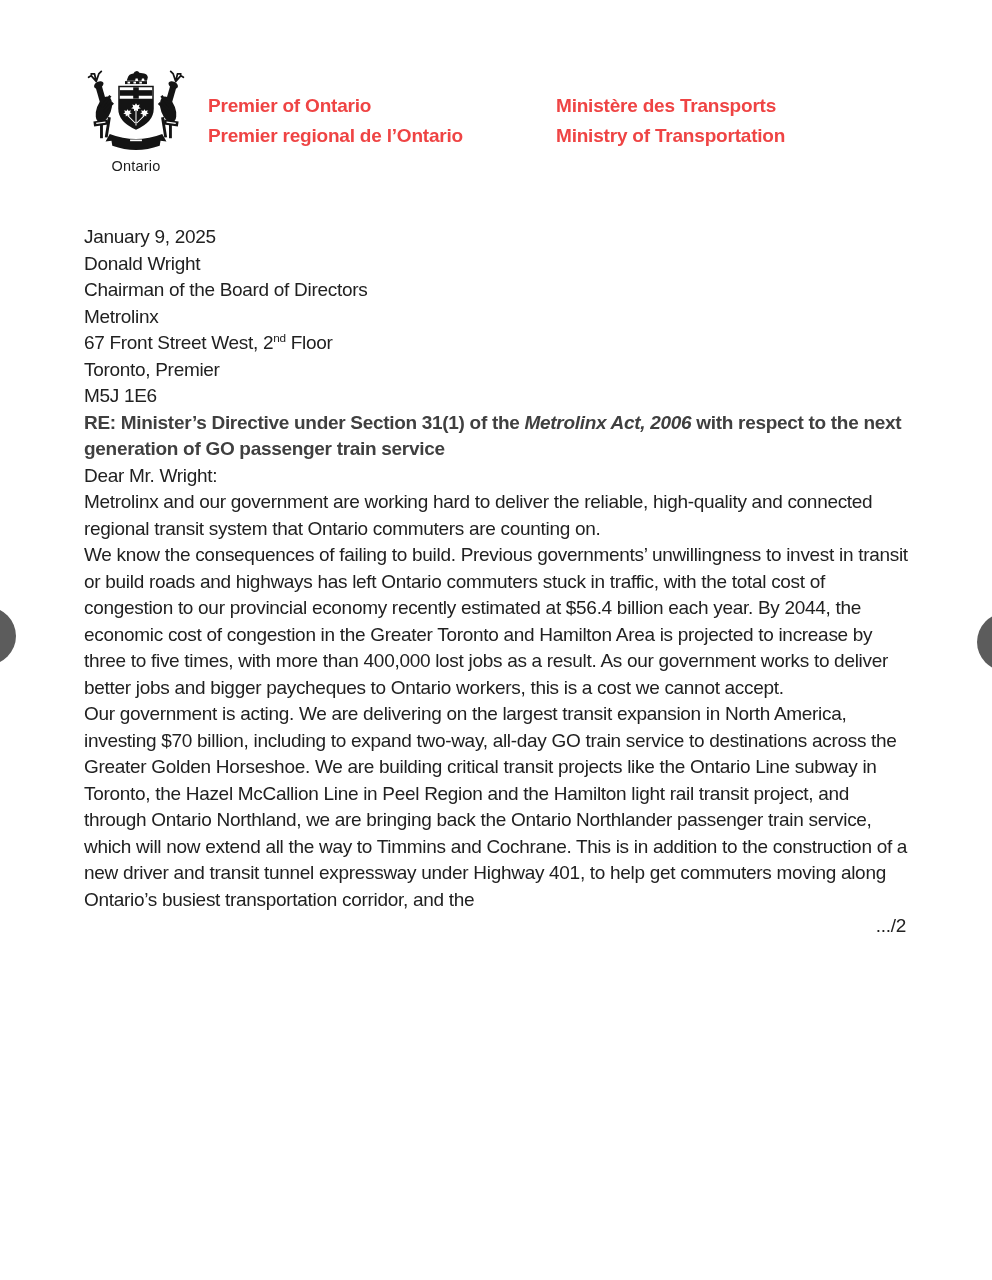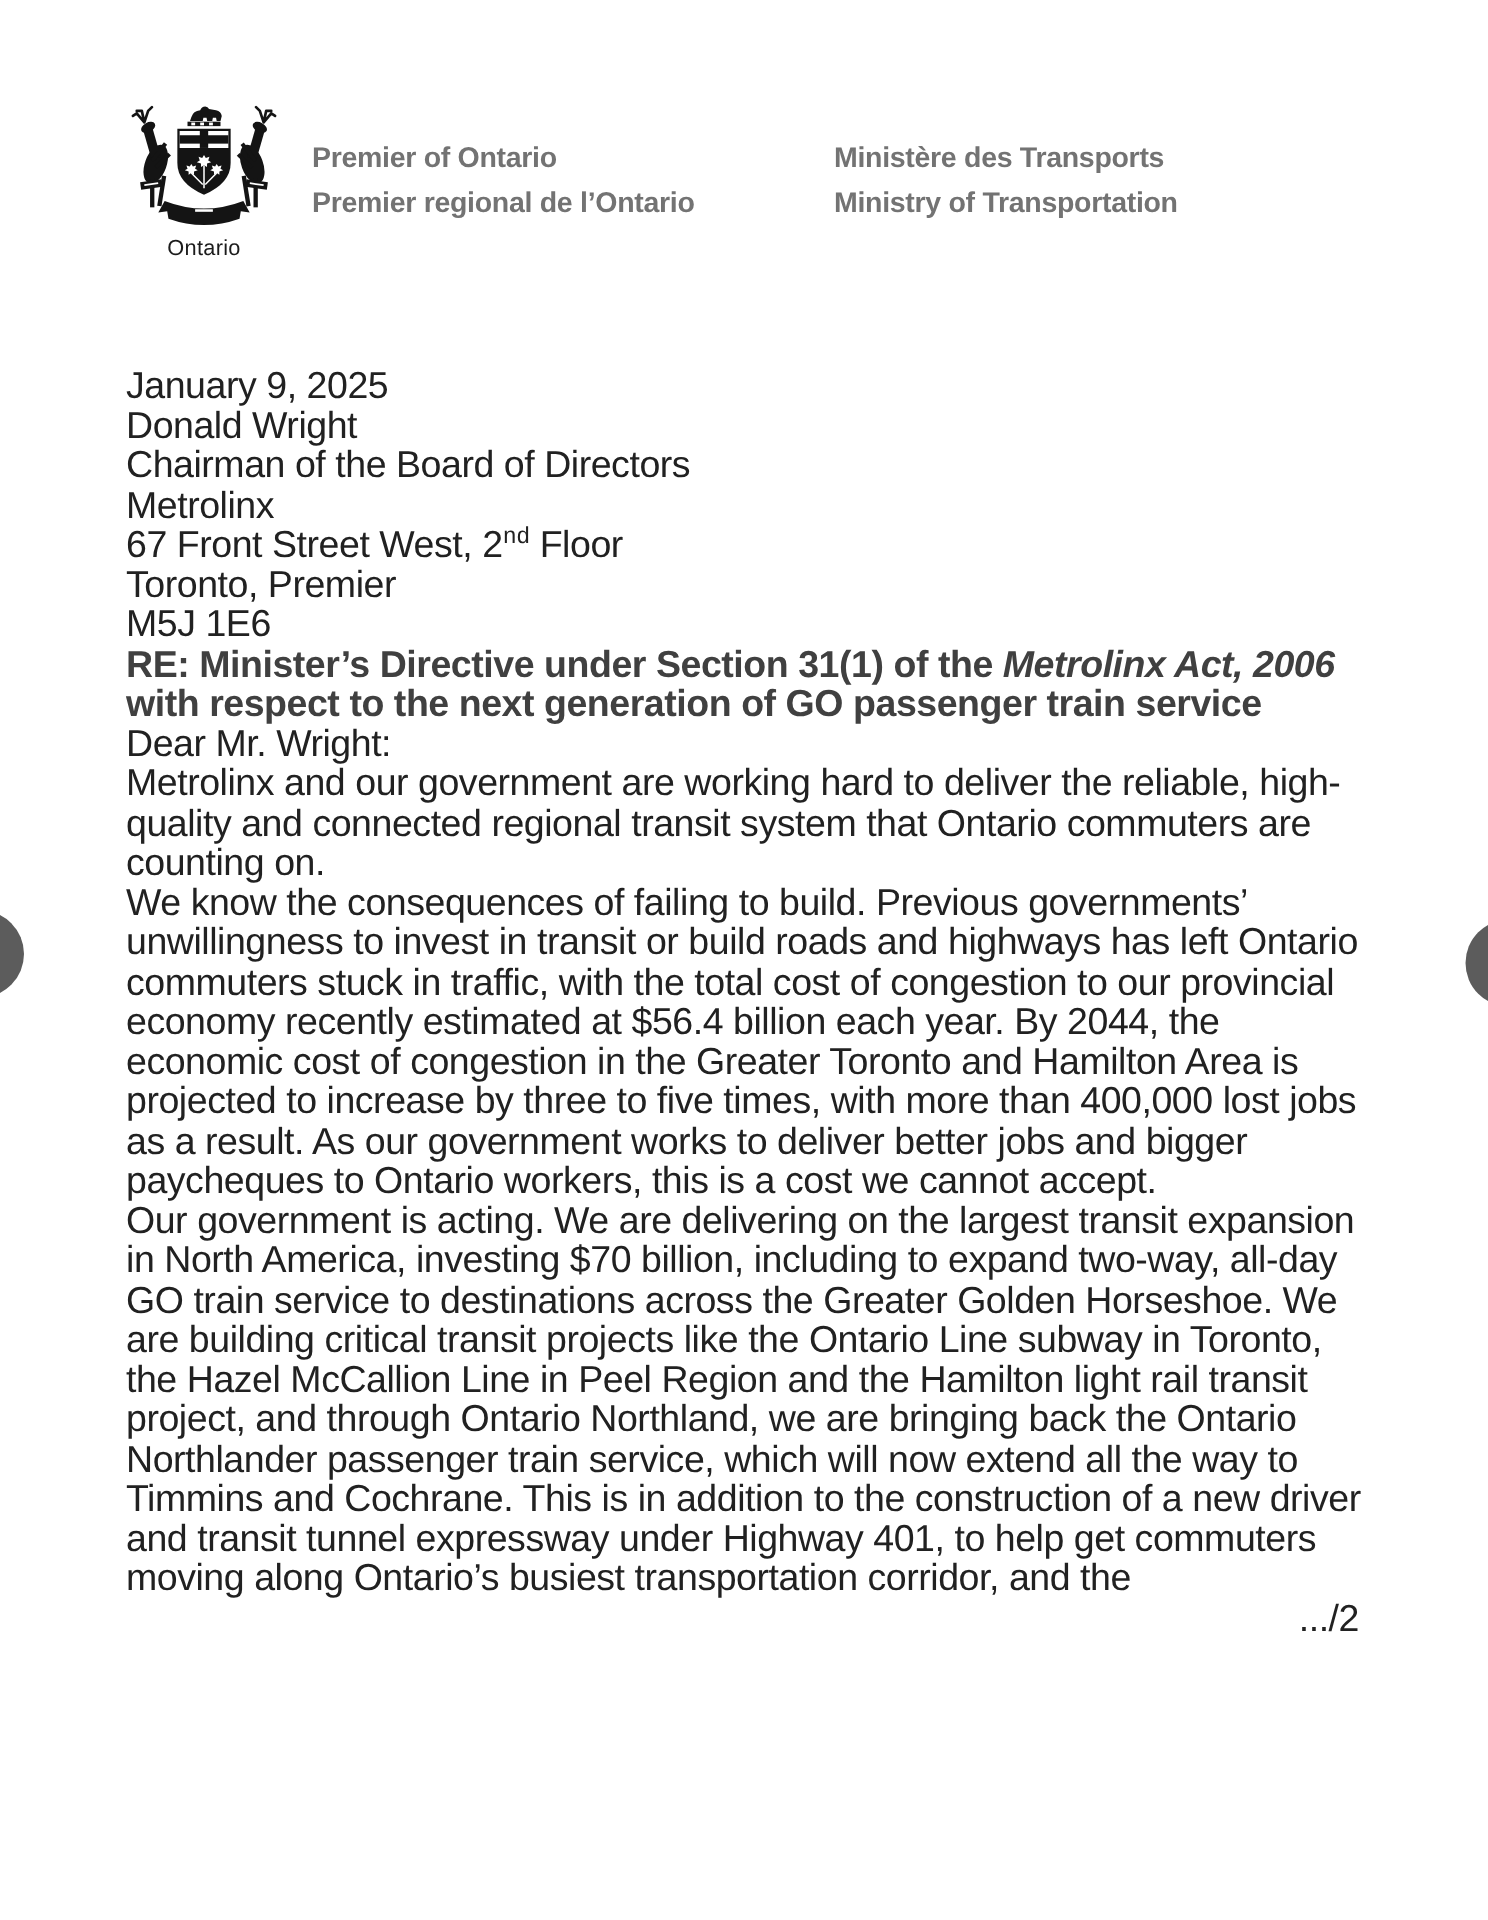--- a/index.html
+++ b/index.html
@@ -35,44 +35,44 @@
   }
   .logo-block { width: 122px; text-align: center; flex: 0 0 auto; }
   .logo-block svg { display: block; margin: 0 auto; }
   .logo-caption { font-size: 14.5px; color: #1c1c1c; margin-top: 2px; letter-spacing: 0.2px; }
   .titles-col {
     padding-top: 23px;
     font-weight: 700;
     font-size: 19px;
     line-height: 30px;
     letter-spacing: -0.2px;
-    color: #737373;
+    color: #ef4444;
     white-space: nowrap;
   }
   .titles-premier { margin-left: 11px; width: 348px; }
 
   
   .letter-body {
     position: absolute;
-    left: 84px; top: 244px;
+    left: 84px; top: 224px;
     width: 832px;
-    font-size: 25px;
+    font-size: 19px;
     line-height: 26.5px;
     letter-spacing: -0.3px;
     color: #212121;
   }
   .letter-body p, .letter-body div { margin: 0; }
   .date { margin: 0; }
   .recipient { margin-top: 62px; }
   .subject { margin-top: 27px; font-weight: 700; color: #404040; }
   .subject em { font-style: italic; }
   .salutation { margin-top: 27px; }
   .para { margin-top: 28px; }
   .page-indicator { margin-top: 4px; text-align: right; padding-right: 10px; }
-  sup { font-size: 0.62em; line-height: 0; font-family: Liberation Mono, monospace; }
+  sup { font-size: 0.62em; line-height: 0; }
 </style>
 </head>
 <body>
 
 <div class="page">
 
   <button class="nav-btn prev" aria-label="previous"></button>
   <button class="nav-btn next" aria-label="next"></button>
 
   <div class="letterhead">

